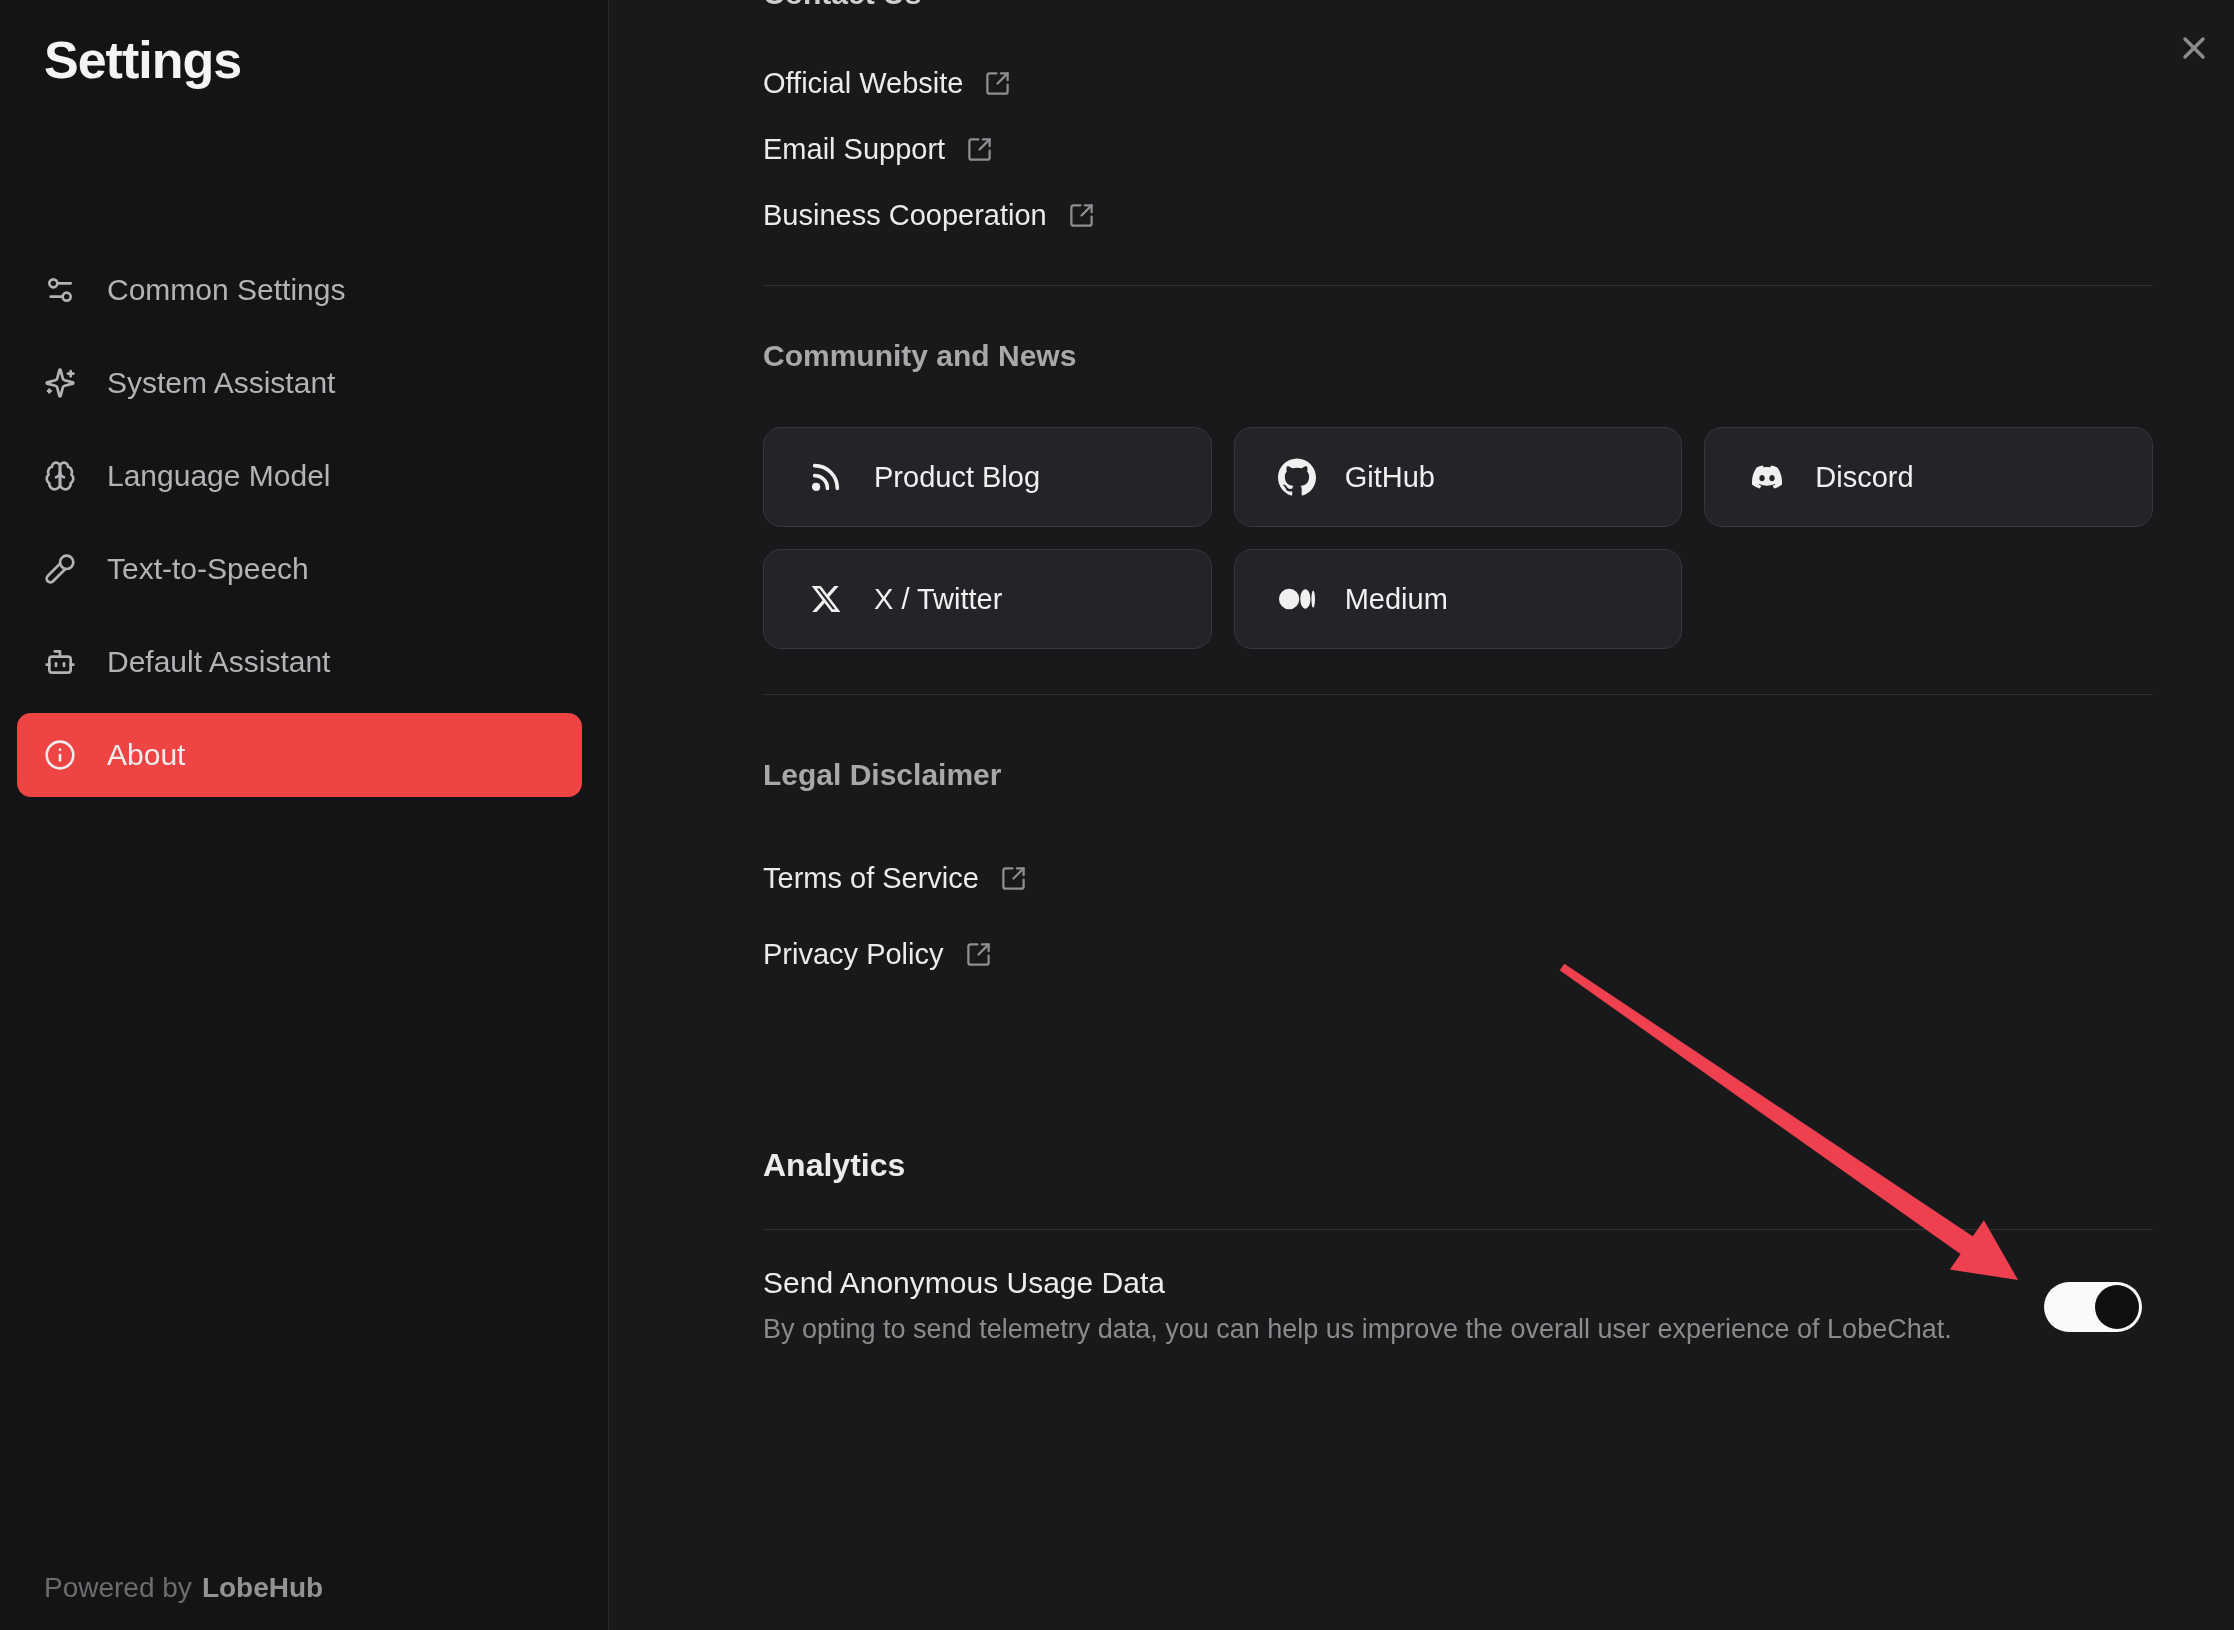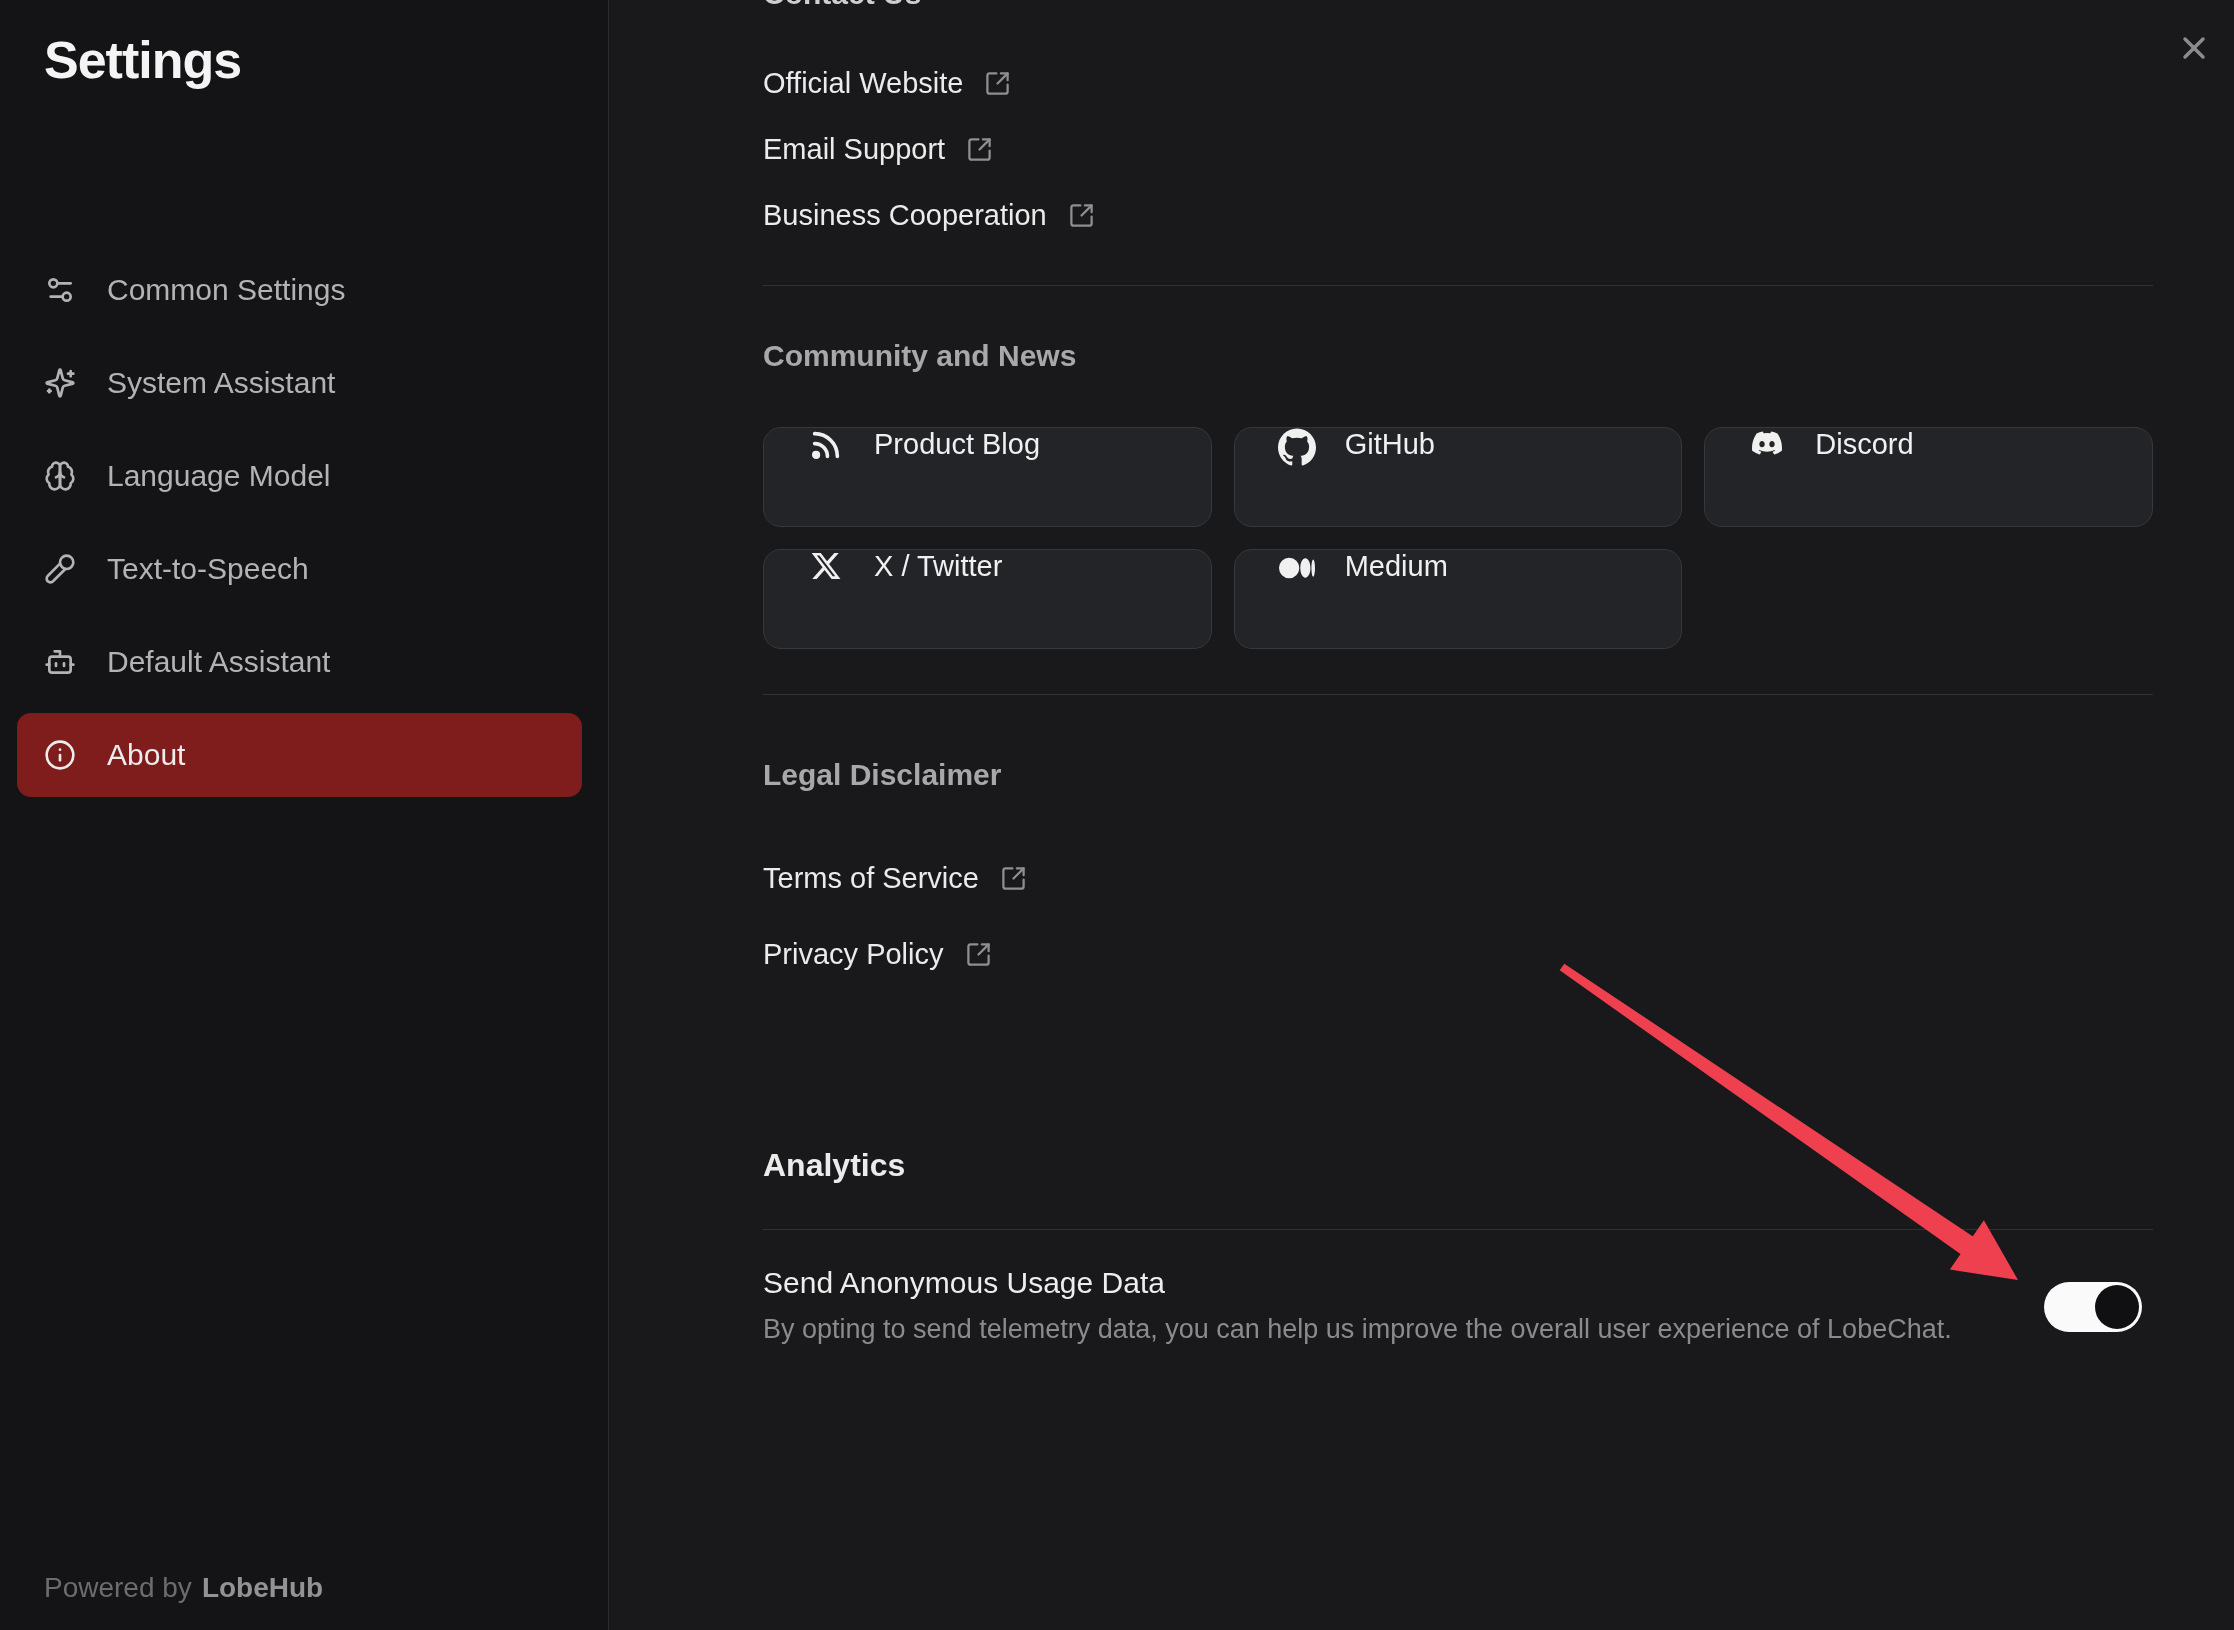--- a/index.html
+++ b/index.html
@@ -16,38 +16,38 @@
     background:#141416; border-right:1px solid #2b2b2e;
   }
   .sb-title { position:absolute; left:44px; top:30px; font-size:52px; font-weight:700; color:#f4f4f4; letter-spacing:-1px; }
   .sb-subtitle { position:absolute; left:45px; top:126px; font-size:30px; color:#767679; }
   .sb-menu { position:absolute; left:17px; top:248px; width:565px; }
   .sb-item {
     display:flex; align-items:center; height:84px; margin-bottom:9px;
     padding-left:27px; border-radius:14px; color:#b3b3b6; font-size:30px; cursor:pointer;
   }
   .sb-item .ic { width:32px; height:32px; margin-right:31px; flex:0 0 32px; display:flex; align-items:center; }
-  .sb-item.active { background:#7f1d1d; color:#ededed; }
+  .sb-item.active { background:#ef4444; color:#ededed; }
   .sb-footer { position:absolute; left:44px; top:1572px; font-size:28px; color:#6c6c6f; }
   .sb-footer b { color:#939396; font-weight:700; margin-left:10px; }
   
   .main { position:absolute; left:633px; top:0; width:1724px; height:1630px; }
   .abs { position:absolute; }
   .cut-heading { left:130px; top:-21px; font-size:30px; font-weight:700; color:#cfcfcf; line-height:30px; }
   .link-row { display:flex; align-items:center; gap:21px; height:34px; left:130px; font-size:29px; color:#ebebeb; cursor:pointer; }
   .ext { width:27px; height:27px; color:#8f8f92; }
   .divider { left:130px; width:1390px; height:1px; background:#303033; }
   .section-h { left:130px; font-size:30px; font-weight:700; color:#a8a8ab; }
   .section-h.bright { color:#ebebeb; font-size:32px; }
   .btn-grid {
     left:130px; top:427px; width:1390px;
     display:grid; grid-template-columns:repeat(3,1fr); gap:22px; grid-auto-rows:100px;
   }
   .com-btn {
-    display:flex; padding-left:42px; gap:28px;
+    display:flex; align-items:center; padding-left:42px; gap:28px;
     background:#232427; border:1px solid #37383b; border-radius:18px;
     font-size:29px; color:#f0f0f0; cursor:pointer;
   }
   .com-btn .bic { display:flex; align-items:center; justify-content:center; width:40px; }
   .usage-label { left:130px; top:1266px; font-size:30px; color:#ededed; }
   .usage-desc { left:130px; top:1314px; font-size:27px; color:#8b8b8e; }
   .toggle {
     left:1411px; top:1282px; width:98px; height:50px; border-radius:25px;
     background:#fafafa; cursor:pointer;
   }

